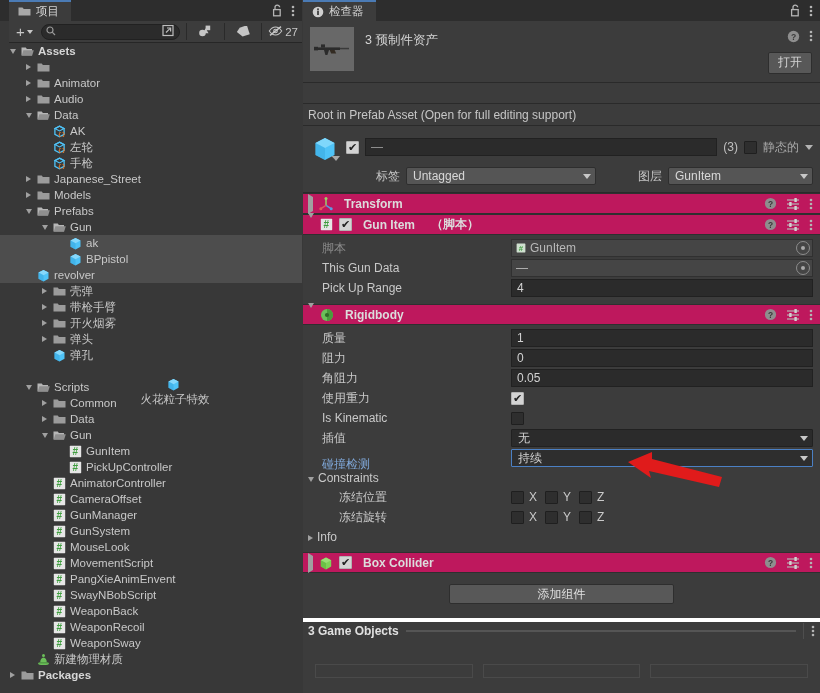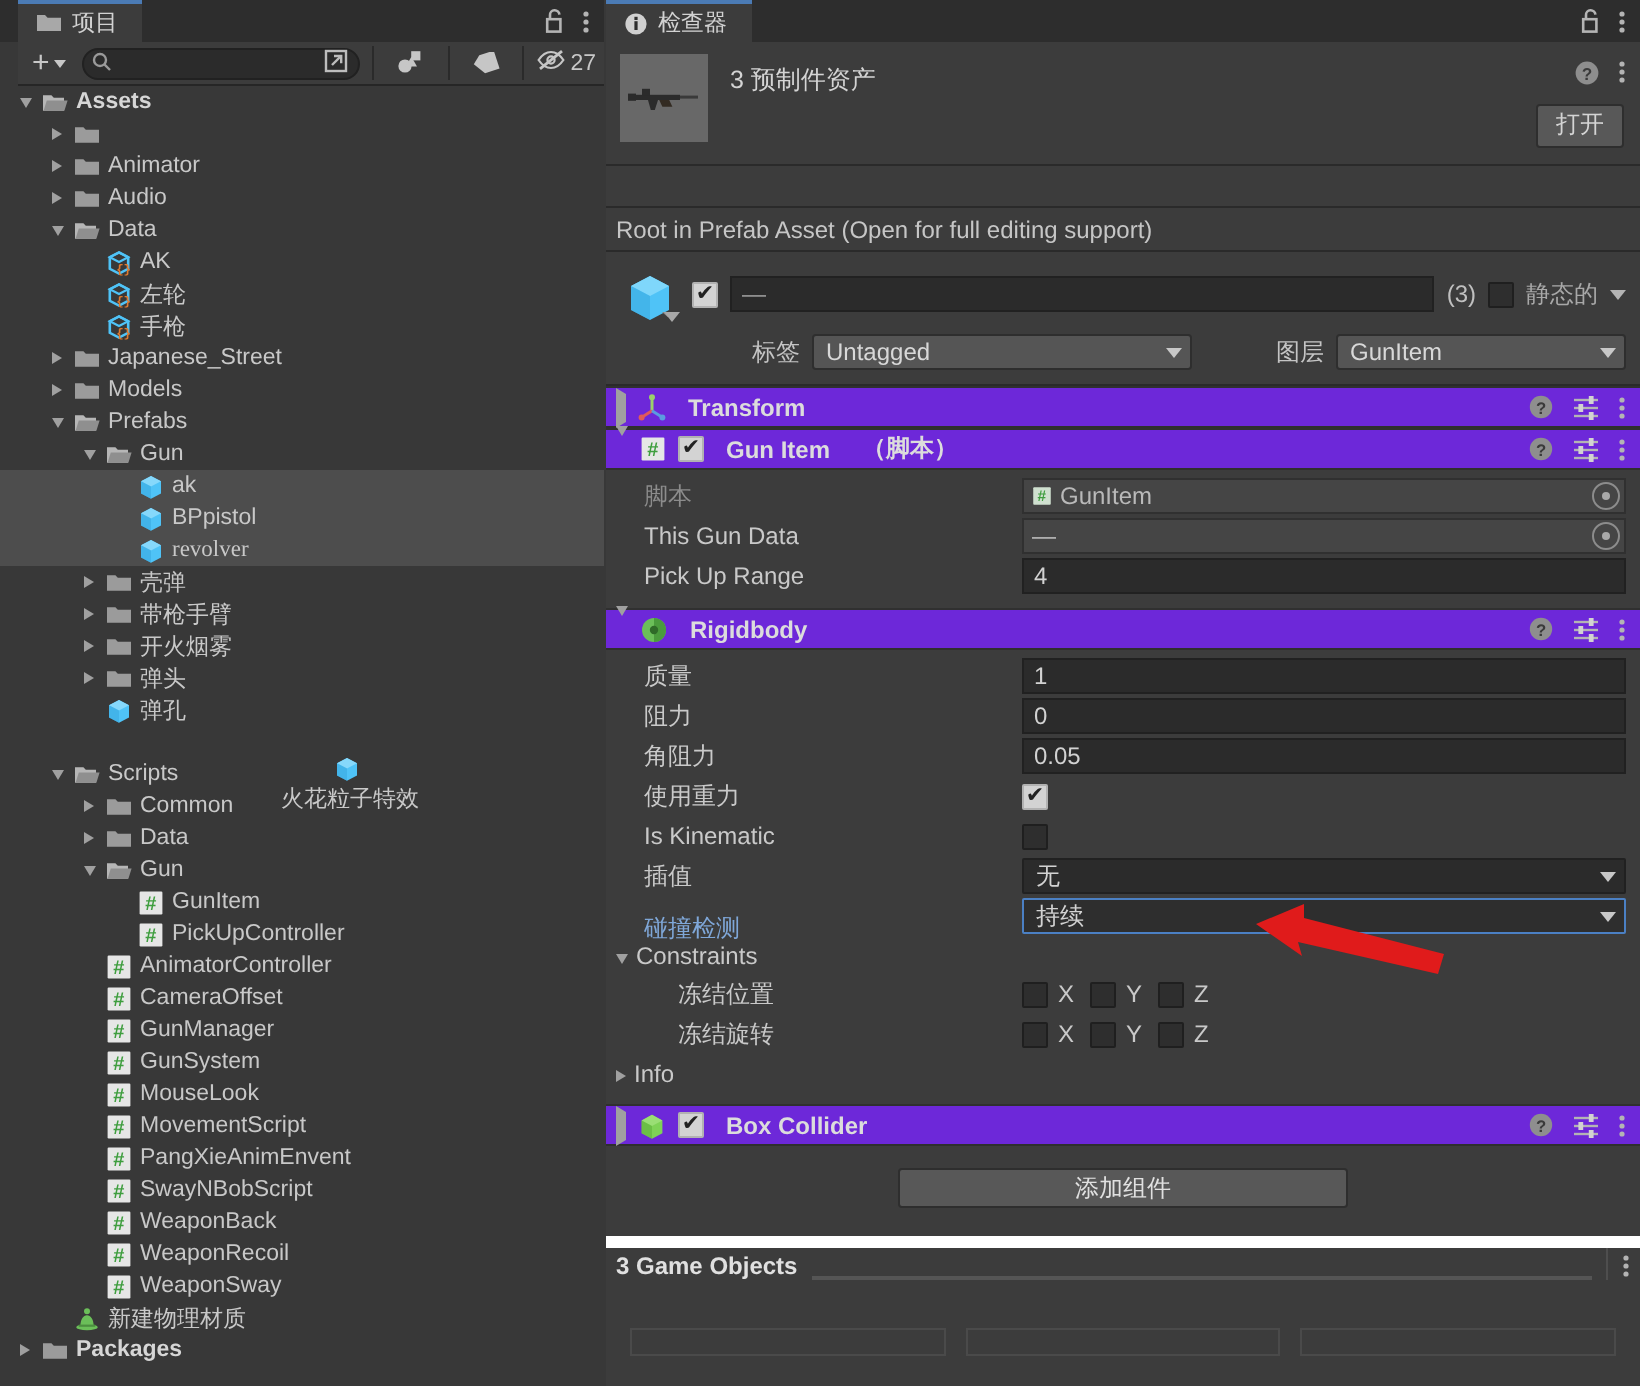--- a/index.html
+++ b/index.html
@@ -131,21 +131,21 @@
   .lblsm { font-size: 12px; color: #c4c4c4; margin-left: 36px; }
   .enumfield {
     height: 18px; background: #555555; border: 1px solid #2e2e2e; border-radius: 2px;
     display: flex; align-items: center; padding: 0 4px 0 6px; color: #d8d8d8; font-size: 12px;
     min-width: 0;
   }
   .enumfield .ev { flex: 1; overflow: hidden; white-space: nowrap; }
   .enumfield .ec { width: 0; height: 0; border-left: 4px solid transparent; border-right: 4px solid transparent; border-top: 5px solid #c8c8c8; margin-left: 4px; }
 
   .comp-header {
-    height: 21px; background: #6d28d9; display: flex; align-items: center;
+    height: 21px; background: #be185d; display: flex; align-items: center;
     gap: 6px; padding: 0 7px 0 5px;
     border-top: 1px solid #303030; border-bottom: 1px solid #2f2f2f;
     position: relative;
   }
   .comp-header .ctitle { font-weight: bold; font-size: 12px; color: #dcdcdc; margin-left: 5px; }
   .comp-header .csub { font-size: 12px; color: #dcdcdc; font-weight: bold; margin-left: 10px; }
   .comp-header .cright { margin-left: auto; display: flex; align-items: center; gap: 9px; }
   .comp-body { background: #3c3c3c; padding: 3px 7px 6px 0; }
 
   .prow { display: flex; align-items: center; height: 20px; }
@@ -181,22 +181,22 @@
   .axisgroup { display: flex; align-items: center; gap: 5px; }
   .axisgroup .ax { font-size: 12px; color: #c9c9c9; margin-right: 3px; }
 
   .addbtnwrap { background: #3c3c3c; padding: 11px 0 14px; display: flex; justify-content: center; }
   .addbtn {
     width: 225px; height: 20px; background: #585858; border: 1px solid #2e2e2e;
     border-radius: 2px; color: #e0e0e0; font-size: 12px;
     display: flex; align-items: center; justify-content: center;
   }
   .gohcount {
-    height: 22px; background: #3c3c3c; display: flex; align-items: flex-end; gap: 7px;
-    padding: 0 5px; border-top: 6px solid #ffffff;
+    height: 22px; background: #3c3c3c; display: flex; align-items: center; gap: 7px;
+    padding: 0 5px; border-top: 4px solid #ffffff;
   }
   .gohcount .gtxt { font-weight: bold; font-size: 12px; color: #e0e0e0; white-space: nowrap; }
   .gohcount .gline { flex: 1; height: 0; border-top: 1px solid #555; border-bottom: 1px solid #555; }
   .gohcount .gsep { width: 1px; height: 16px; background: #4e4e4e; }
   .minibar { height: 19px; background: #3c3c3c; }
   .minicards { display: flex; gap: 10px; padding: 5px 12px 0; }
   .minicard { flex: 1; height: 14px; border: 1px solid #4a4a4a; border-top: 1px solid #4a4a4a; }
 
   
   .sliver { position: absolute; background: #3c3c3c; }
@@ -444,21 +444,21 @@
           <span class="arrow"></span>
           <span class="ico">
             <svg width="13" height="13" viewBox="0 0 13 13">
               <path d="M6.5 1l5 2.6v6.2L6.5 12.4 1.5 9.8V3.6z" fill="#4fc3f7"></path>
               <path d="M6.5 1l5 2.6-5 2.6-5-2.6z" fill="#86d8fb"></path>
               <path d="M6.5 6.2v6.2L1.5 9.8V3.6z" fill="#35a5de" opacity="0.5"></path>
             </svg>
           </span>
           <span class="lbl">BPpistol</span>
         </div>
-        <div class="row sel" style="padding-left: 54px; font-family: Liberation Serif, serif;">
+        <div class="row sel" style="padding-left: 22px;">
           <span class="arrow"></span>
           <span class="ico">
             <svg width="13" height="13" viewBox="0 0 13 13">
               <path d="M6.5 1l5 2.6v6.2L6.5 12.4 1.5 9.8V3.6z" fill="#4fc3f7"></path>
               <path d="M6.5 1l5 2.6-5 2.6-5-2.6z" fill="#86d8fb"></path>
               <path d="M6.5 6.2v6.2L1.5 9.8V3.6z" fill="#35a5de" opacity="0.5"></path>
             </svg>
           </span>
           <span class="lbl">revolver</span>
         </div>

